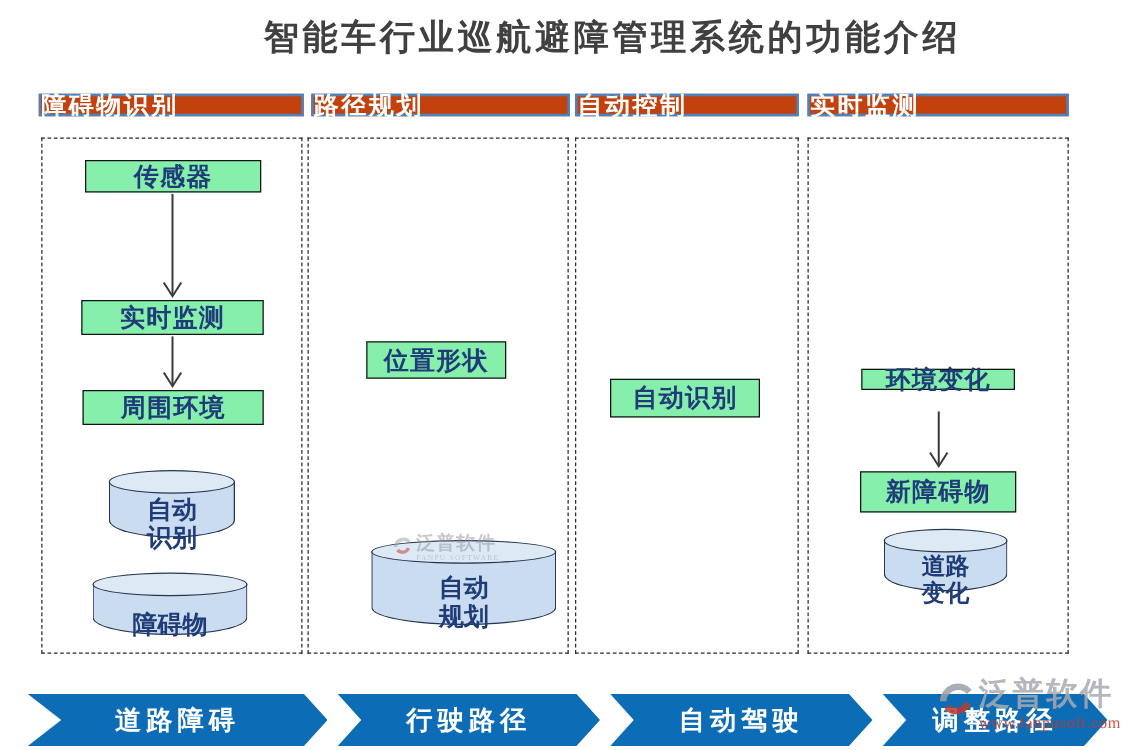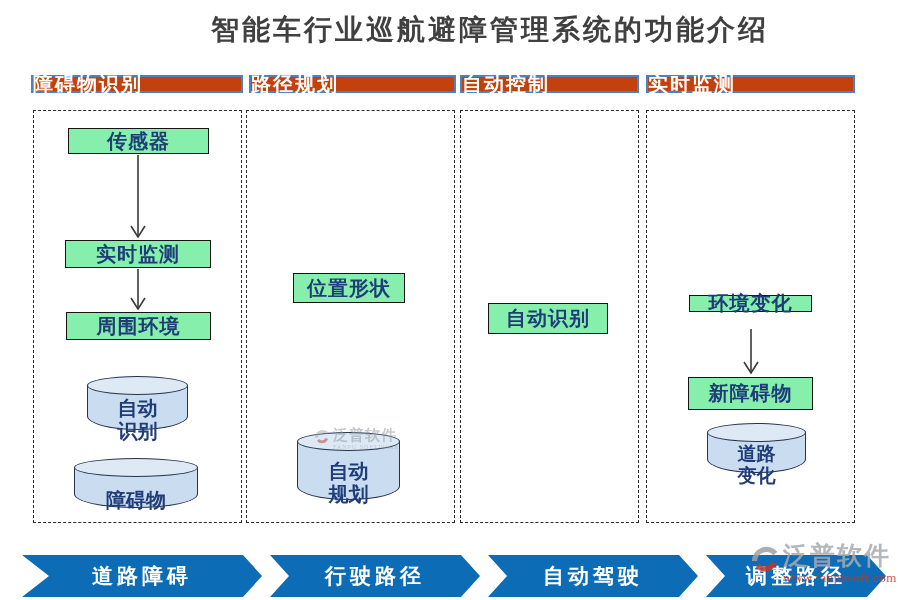--- a/index.html
+++ b/index.html
@@ -117,21 +117,21 @@
     <div class="body"></div>
     <div class="top"></div>
     <div class="label">
         <span>障碍物</span>
       </div>
   </div>
 
   <div class="fbox" style="left:293px;top:273px;width:112px;height:30px;">
       <span>位置形状</span>
     </div>
-  <div class="cyl" style="left:297px;top:432px;width:103px;height:68px;">
+  <div class="cyl" style="left:297px;top:432px;width:103px;height:68px;padding-left:45px;">
     <div class="body"></div>
     <div class="top"></div>
     <div class="label">
         <span class="wrap2">自动规划</span>
       </div>
   </div>
 
   <div class="fbox" style="left:488px;top:303px;width:120px;height:31px;">
       <span>自动识别</span>
     </div>

